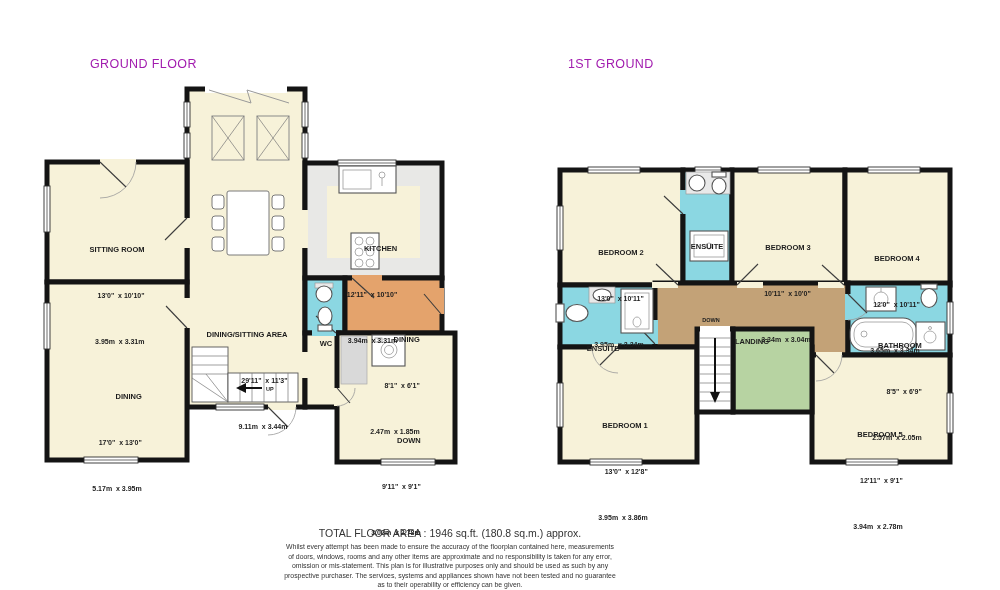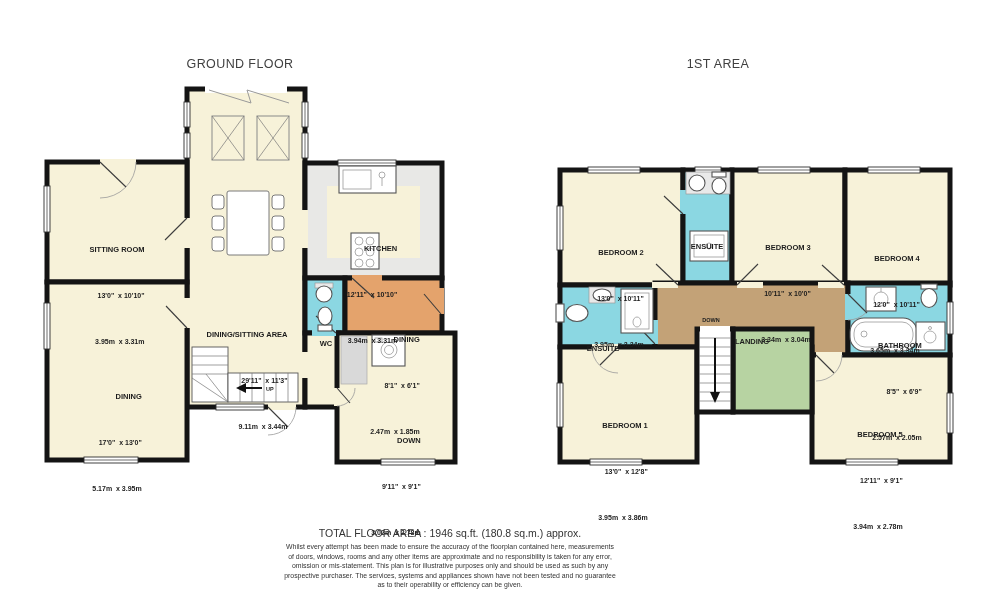--- a/index.html
+++ b/index.html
@@ -1,19 +1,19 @@
 <!DOCTYPE html>
 <html><head>
 <meta charset="utf-8">
 <style>
   *{margin:0;padding:0;box-sizing:border-box}
   html,body{width:1000px;height:590px}
   body{position:relative;background:#fff;font-family:"Liberation Sans",sans-serif;overflow:hidden}
   svg{position:absolute;left:0;top:0}
-  .hdr{position:absolute;text-align:center;color:#404040;white-space:pre}
+  .hdr{position:absolute;color:#a21caf;white-space:pre}
   .hdr .t{font-size:12.5px;line-height:15px;letter-spacing:.4px}
   .hdr .a{font-size:11.5px;line-height:14px}
   .room-label{position:absolute;transform:translateX(-50%);text-align:right;font-weight:700;color:#1c1c1c;white-space:pre}
   .room-label .rn{font-size:7.5px;line-height:10px}
   .room-label .rd{font-size:7px;line-height:10px}
   .footer{position:absolute;left:0;width:900px;text-align:center;color:#333}
   .footer-total{font-size:10.5px;line-height:13px}
   .disc{font-size:6.9px;line-height:9.6px}
   
   .wall{stroke:#141414;stroke-width:5}
@@ -365,21 +365,21 @@
       <path d="M715,403 L710,392 L720,392 Z" fill="#111"></path>
     </g>
     <text class="lbl" x="711" y="322" text-anchor="middle">DOWN</text>
   </g>
 </svg>
 
 <div class="hdr" style="left:90px;top:21px;width:300px">
   <div class="t">GROUND FLOOR</div>
 </div>
 <div class="hdr" style="left:568px;top:21px;width:300px">
-  <div class="t">1ST AREA</div>
+  <div class="t">1ST GROUND</div>
 </div>
 
 <div class="room-label" style="left:117px;top:209px">
   <div class="rn">SITTING ROOM</div>
   <div class="rd">13'0"  x 10'10"</div>
   <div class="rd">3.95m  x 3.31m</div>
 </div>
 <div class="room-label" style="left:117px;top:356px">
   <div class="rn">DINING</div>
   <div class="rd">17'0"  x 13'0"</div>

